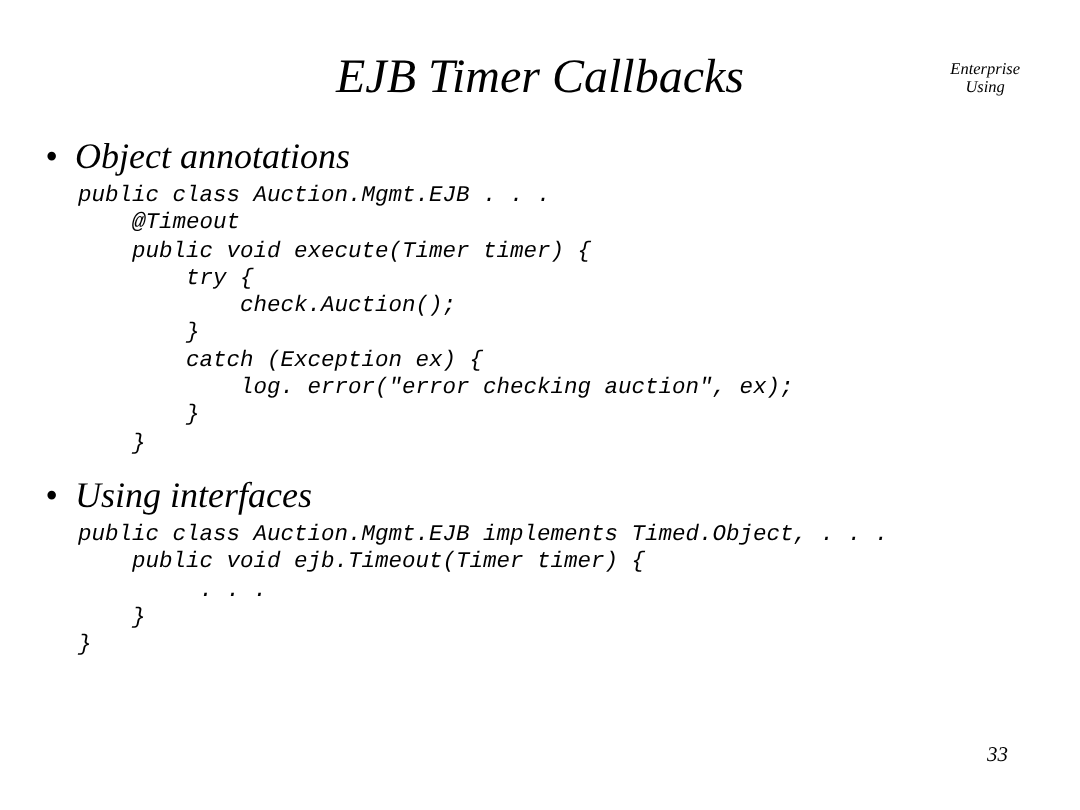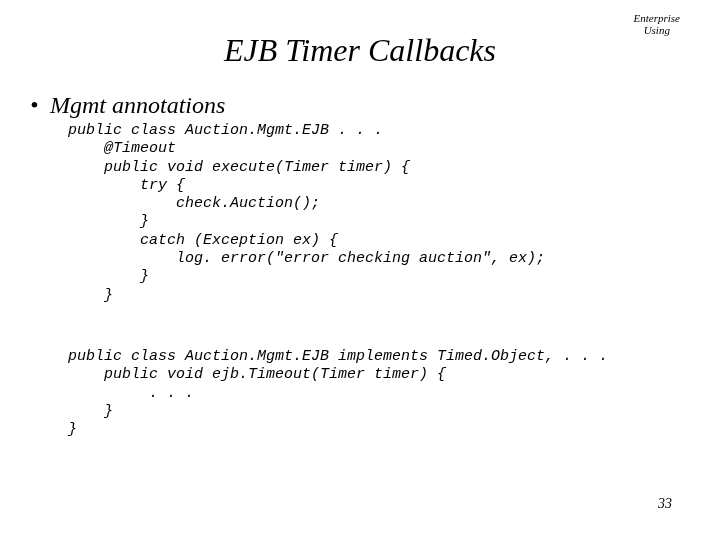--- a/index.html
+++ b/index.html
@@ -24,38 +24,38 @@
     position: absolute;
     top: 32px;
     left: 0;
     width: 720px;
     text-align: center;
     font-size: 32px;
     font-weight: 400;
   }
   .corner {
     position: absolute;
-    top: 12px;
+    top: 40px;
     right: 40px;
     font-size: 11px;
     line-height: 1.1;
     text-align: center;
   }
   .bullet {
     position: absolute;
     left: 30px;
     font-size: 24px;
   }
   .bullet .dot {
     display: inline-block;
     width: 20px;
   }
   .code {
     position: absolute;
-    left: 68px;
+    left: 52px;
     font-family: "Courier New", Courier, monospace;
     font-size: 15px;
     line-height: 1.22;
     white-space: pre;
   }
   .pagenum {
     position: absolute;
     right: 48px;
     bottom: 28px;
     font-size: 14px;
@@ -67,34 +67,37 @@
 <div class="slide">
 
   <div class="title">EJB Timer Callbacks</div>
 
   <div class="corner">
     <div>Enterprise</div>
     <div>Using</div>
   </div>
 
   <div class="bullet" style="top:92px;">
-    <span class="dot">•</span><span>Mgmt annotations</span>
+    <span class="dot">•</span><span>Object annotations</span>
   </div>
 
   <div class="code" style="top:122px;">public class Auction.Mgmt.EJB . . .
     @Timeout
     public void execute(Timer timer) {
         try {
             check.Auction();
         }
         catch (Exception ex) {
             log. error("error checking auction", ex);
         }
     }</div>
 
+  <div class="bullet" style="top:318px;">
+    <span class="dot">•</span><span>Using interfaces</span>
+  </div>
 
   <div class="code" style="top:348px;">public class Auction.Mgmt.EJB implements Timed.Object, . . .
     public void ejb.Timeout(Timer timer) {
          . . .
     }
 }</div>
 
   <div class="pagenum">33</div>
 
 </div>

